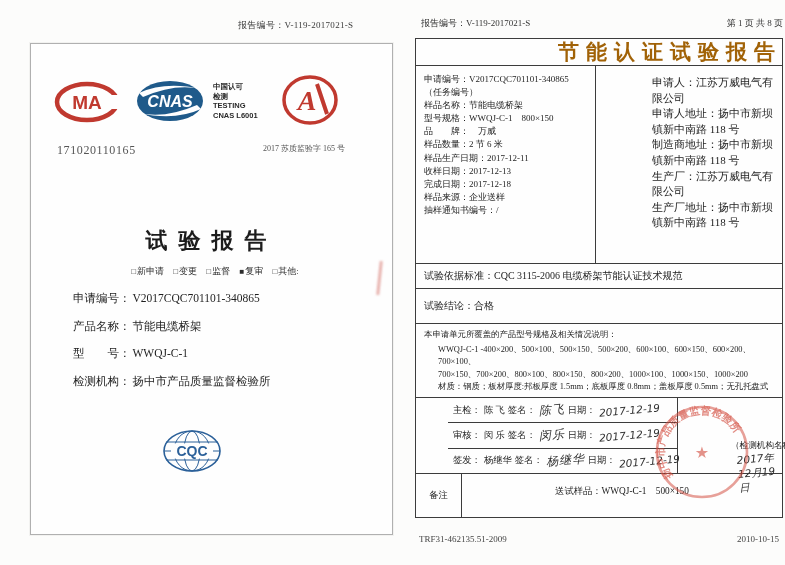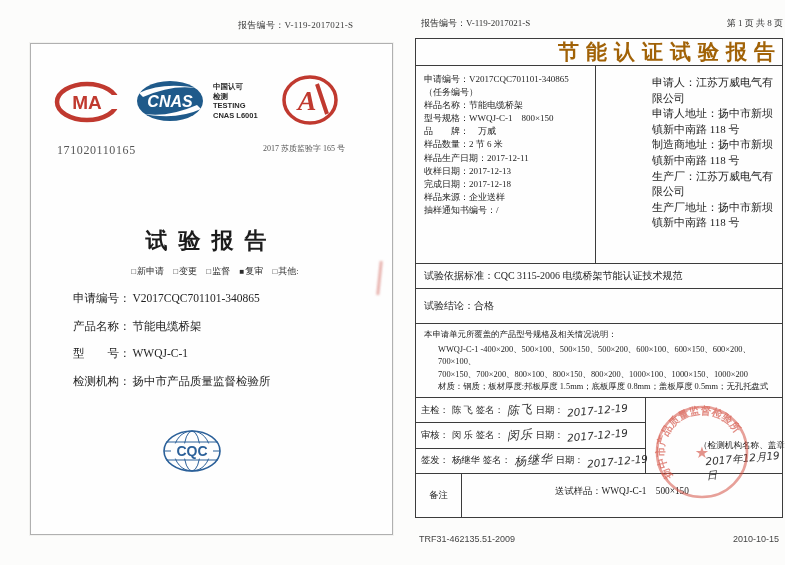--- a/index.html
+++ b/index.html
@@ -52,39 +52,39 @@
   .r-info{height:198px;display:flex;}
   .info-left{width:180px;border-right:1px solid #3c3c3c;box-sizing:border-box;
     padding:7px 6px 0 8px;font-size:9px;line-height:13.1px;color:#1e1e1e;}
   .info-right{flex:1;padding:9px 4px 0 8px;font-size:11px;line-height:15.6px;color:#1e1e1e;margin-left:48px;}
   .r-standard{height:25px;display:flex;align-items:center;padding-left:8px;font-size:10px;}
   .r-conclusion{height:35px;display:flex;align-items:center;padding-left:8px;font-size:10px;}
   .r-coverage{height:74px;padding:5px 8px 0 8px;font-size:8.4px;line-height:12.6px;color:#1e1e1e;}
   .cov-lines{padding-left:14px;margin-top:2px;}
   .r-sign{height:76px;display:flex;position:relative;}
   .sign-left{width:230px;border-right:1px solid #3c3c3c;box-sizing:border-box;
-    display:flex;flex-direction:column;}
+    display:flex;flex-direction:column;margin-left:32px;}
   .sign-row{flex:1;display:flex;align-items:center;gap:3px;padding:0 5px;
     font-size:9.3px;border-bottom:1px solid #3c3c3c;white-space:nowrap;}
   .sign-row:last-child{border-bottom:none;}
   .hand{font-family:"DejaVu Sans",sans-serif;font-style:italic;color:#303030;
     font-size:12px;transform:rotate(-5deg);display:inline-block;letter-spacing:1px;}
   .hand.date{font-size:10.5px;letter-spacing:0;}
   .stamp-cell{flex:1;position:relative;font-size:8.6px;color:#222;margin-left:48px;}
   .stamp-caption{position:absolute;left:5px;top:42px;white-space:nowrap;}
   .stamp-date{position:absolute;left:12px;top:54px;}
   .stamp-svg{position:absolute;left:228px;top:-4px;width:116px;height:116px;
     pointer-events:none;opacity:.8;}
   .r-remark{flex:1;display:flex;border-bottom:none;}
   .remark-label-cell{width:46px;border-right:1px solid #3c3c3c;box-sizing:border-box;
     display:flex;align-items:center;justify-content:center;font-size:9.3px;}
   .remark-value-cell{flex:1;text-align:center;padding-top:11px;font-size:9.3px;}
   .rp-foot{left:2px;top:520px;width:368px;display:flex;justify-content:space-between;
     font-size:9px;color:#444;padding:0 4px;box-sizing:border-box;
-    font-family:Liberation Sans, sans-serif;gap:36px;}
+    font-family:Liberation Serif, serif;gap:36px;}
 </style>
 </head>
 <body>
 
 <div class="abs report-no-left">报告编号：V-119-2017021-S</div>
 
 <div id="left-page" class="abs">
 
   <svg class="abs cma-wrap" viewBox="0 0 66 42">
     <ellipse cx="33" cy="21" rx="30" ry="18" fill="none" stroke="#c0392f" stroke-width="4.5"></ellipse>

